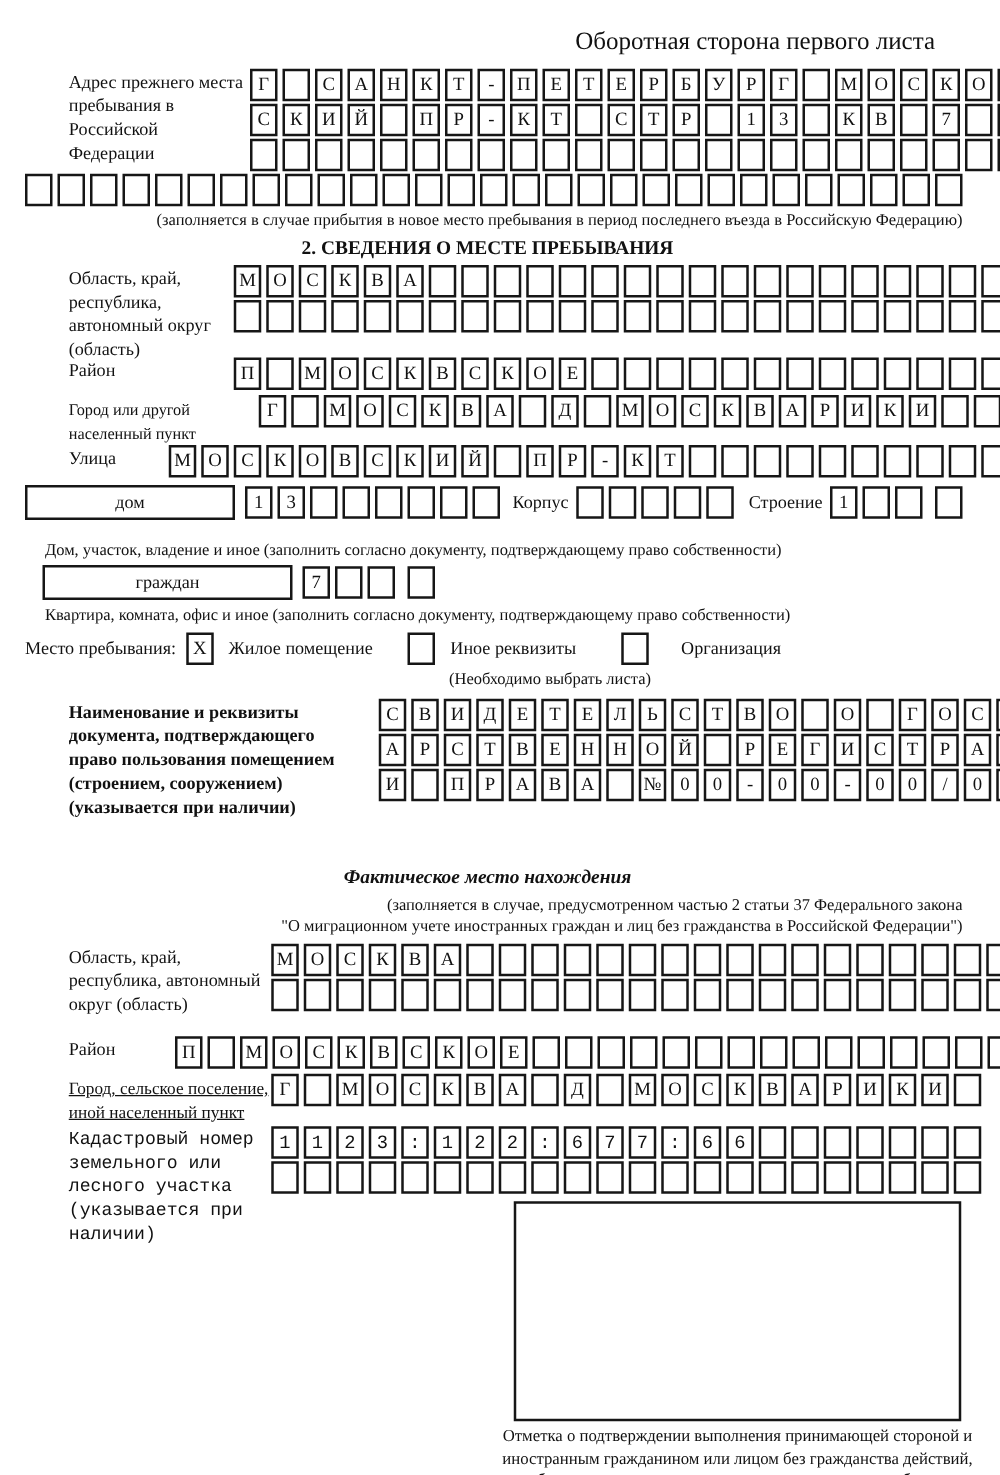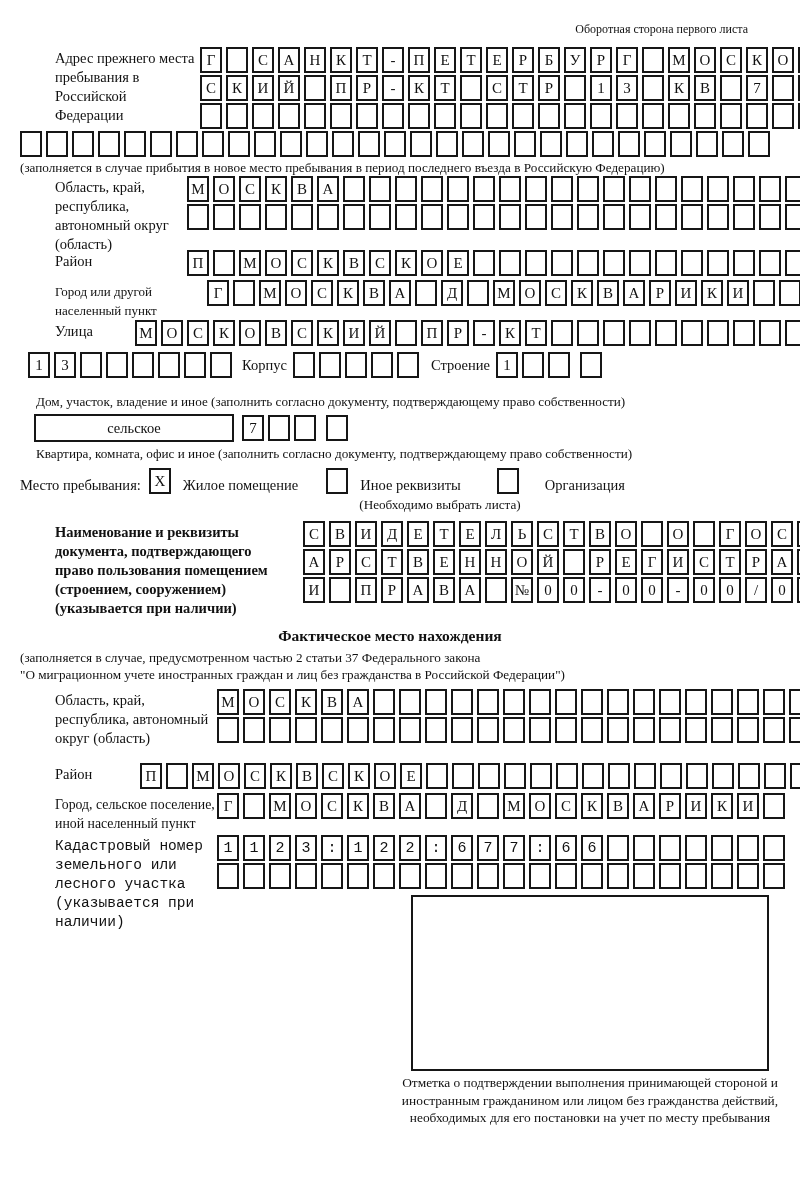--- a/index.html
+++ b/index.html
@@ -2,35 +2,35 @@
 <html><head>
 <meta charset="utf-8">
 <style>
   html,body{margin:0;padding:0;background:#fff;}
   body{
     width:800px;height:1180px;overflow:hidden;
     font-family:"Liberation Serif","DejaVu Serif",serif;
     color:#111;
   }
   .sheet{padding:10px 10px 0 20px;position:relative;}
-  .corner-note{text-align:right;font-size:12px;padding-right:42px;margin-top:12px;}
+  .corner-note{text-align:right;font-size:20px;padding-right:42px;margin-top:12px;}
 
   
   .frow{position:relative;margin-bottom:2px;min-height:28px;margin-left:35px;}
   .flabel{position:absolute;left:0;top:2px;font-size:14.5px;line-height:19px;}
   .fboxes{display:flex;}
   .boxrow{display:flex;height:26px;margin-bottom:2px;}
   .cb{
     flex:0 0 22px;width:22px;height:26px;box-sizing:border-box;
     border:2px solid #161616;margin-right:4px;
     display:flex;align-items:center;justify-content:center;
     font-size:15px;line-height:1;background:#fff;
   }
   .caption{font-size:13.2px;line-height:17px;}
-  .caption.center{text-align:left;}
+  .caption.center{text-align:right;}
   .sec-title{font-weight:bold;font-size:15.5px;text-align:center;margin:6px 0 4px 0;}
 
   .widebox{
     box-sizing:border-box;border:2px solid #161616;height:28px;
     display:flex;align-items:center;justify-content:center;font-size:14.5px;
   }
   .inline-lb{font-size:14.5px;display:flex;align-items:center;}
 
   .stamp-wrap{margin-left:355px;width:430px;margin-top:6px;}
   .stamp-box{width:358px;height:176px;border:2px solid #161616;margin:0 auto;box-sizing:border-box;}
@@ -155,20 +155,21 @@
       <div class="cb"></div>
       <div class="cb"></div>
       <div class="cb"></div>
       <div class="cb"></div>
       <div class="cb"></div>
       <div class="cb"></div>
       <div class="cb"></div>
     </div>
   <div class="caption center" style="padding-right:20px;">(заполняется в случае прибытия в новое место пребывания в период последнего въезда в Российскую Федерацию)</div>
 
+  <div class="sec-title" style="padding-right:30px;">2. СВЕДЕНИЯ О МЕСТЕ ПРЕБЫВАНИЯ</div>
 
   <div class="frow">
     <div class="flabel" style="width:125px;">Область, край, республика, автономный округ (область)</div>
     <div style="margin-left:132px;">
       <div class="boxrow">
           <div class="cb">М</div>
           <div class="cb">О</div>
           <div class="cb">С</div>
           <div class="cb">К</div>
           <div class="cb">В</div>
@@ -310,20 +311,21 @@
         <div class="cb"></div>
         <div class="cb"></div>
         <div class="cb"></div>
         <div class="cb"></div>
         <div class="cb"></div>
         <div class="cb"></div>
       </div>
   </div>
 
   <div class="fboxes" style="margin-top:4px;align-items:center;">
+    <div class="widebox" style="width:168px;">дом</div>
     <div class="gap8"></div>
     <div class="boxrow" style="margin-bottom:0;">
         <div class="cb">1</div>
         <div class="cb">3</div>
         <div class="cb"></div>
         <div class="cb"></div>
         <div class="cb"></div>
         <div class="cb"></div>
         <div class="cb"></div>
         <div class="cb"></div>
@@ -348,35 +350,35 @@
       </div>
     <div class="gap6"></div>
     <div class="boxrow" style="margin-bottom:0;">
         <div class="cb"></div>
       </div>
   </div>
   <div class="caption" style="margin-top:15px;padding-left:16px;">Дом, участок, владение и иное (заполнить согласно документу, подтверждающему право собственности)</div>
 
   <div class="fboxes" style="margin-top:4px;align-items:center;">
     <div style="width:14px;flex:0 0 14px;"></div>
-    <div class="widebox" style="width:200px;">сельское</div>
+    <div class="widebox" style="width:200px;">граждан</div>
     <div class="gap8"></div>
     <div class="boxrow" style="margin-bottom:0;">
         <div class="cb">7</div>
         <div class="cb"></div>
         <div class="cb"></div>
       </div>
     <div class="gap6"></div>
     <div class="boxrow" style="margin-bottom:0;">
         <div class="cb"></div>
       </div>
   </div>
   <div class="caption" style="margin-top:3px;padding-left:16px;">Квартира, комната, офис и иное (заполнить согласно документу, подтверждающему право собственности)</div>
 
-  <div class="fboxes" style="margin-top:6px;align-items:flex-end;">
+  <div class="fboxes" style="margin-top:6px;align-items:center;">
     <div class="inline-lb">Место пребывания:</div>
     <div class="gap8"></div>
     <div class="cb">X</div>
     <div class="gap8"></div>
     <div class="inline-lb">Жилое помещение</div>
     <div style="width:28px;flex:0 0 28px;"></div>
     <div class="cb"></div>
     <div class="gap8"></div>
     <div class="inline-lb">Иное реквизиты</div>
     <div style="width:36px;flex:0 0 36px;"></div>
@@ -454,21 +456,21 @@
           <div class="cb">0</div>
           <div class="cb">0</div>
           <div class="cb">/</div>
           <div class="cb">0</div>
           <div class="cb">0</div>
           <div class="cb">0</div>
         </div>
     </div>
   </div>
 
-  <div class="sec-title" style="margin-top:24px;padding-right:30px;">Фактическое место нахождения</div>
+  <div class="sec-title" style="margin-top:52px;padding-right:30px;font-style:italic;">Фактическое место нахождения</div>
   <div class="caption center" style="padding-right:20px;">(заполняется в случае, предусмотренном частью 2 статьи 37 Федерального закона</div>
   <div class="caption center" style="padding-right:20px;">"О миграционном учете иностранных граждан и лиц без гражданства в Российской Федерации")</div>
 
   <div class="frow" style="margin-top:6px;">
     <div class="flabel" style="width:160px;">Область, край, республика, автономный округ (область)</div>
     <div style="margin-left:162px;">
       <div class="boxrow">
           <div class="cb">М</div>
           <div class="cb">О</div>
           <div class="cb">С</div>
@@ -547,21 +549,21 @@
         <div class="cb"></div>
         <div class="cb"></div>
         <div class="cb"></div>
         <div class="cb"></div>
         <div class="cb"></div>
         <div class="cb"></div>
       </div>
   </div>
 
   <div class="frow">
-    <div class="flabel" style="width:160px;font-size:13.8px;">Город, сельское поселение, иной населенный пункт</div>
+    <div class="flabel" style="width:160px;font-size:13.8px;text-decoration:underline;">Город, сельское поселение, иной населенный пункт</div>
     <div class="boxrow" style="margin-left:162px;">
         <div class="cb">Г</div>
         <div class="cb"></div>
         <div class="cb">М</div>
         <div class="cb">О</div>
         <div class="cb">С</div>
         <div class="cb">К</div>
         <div class="cb">В</div>
         <div class="cb">А</div>
         <div class="cb"></div>

